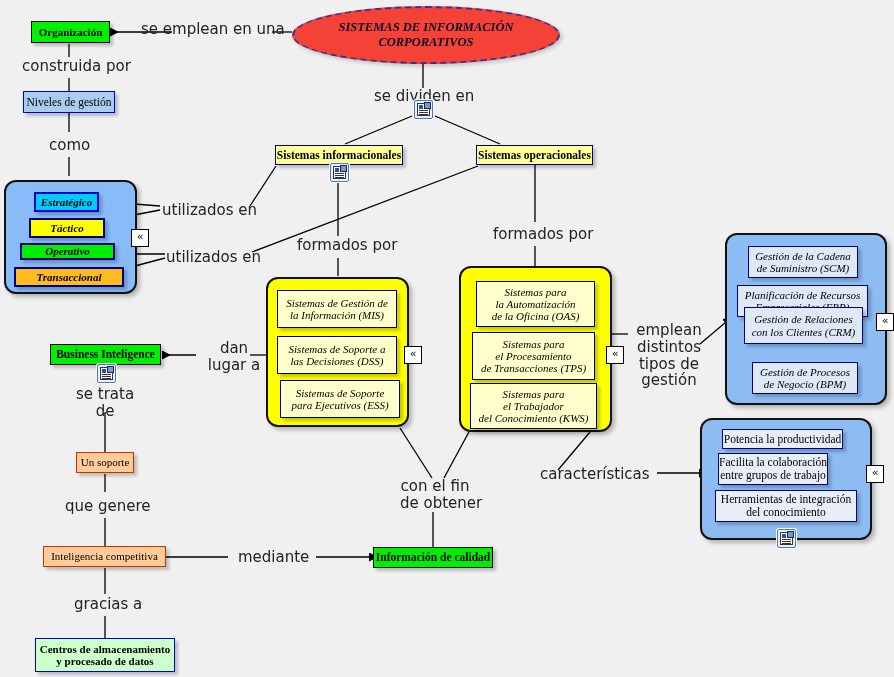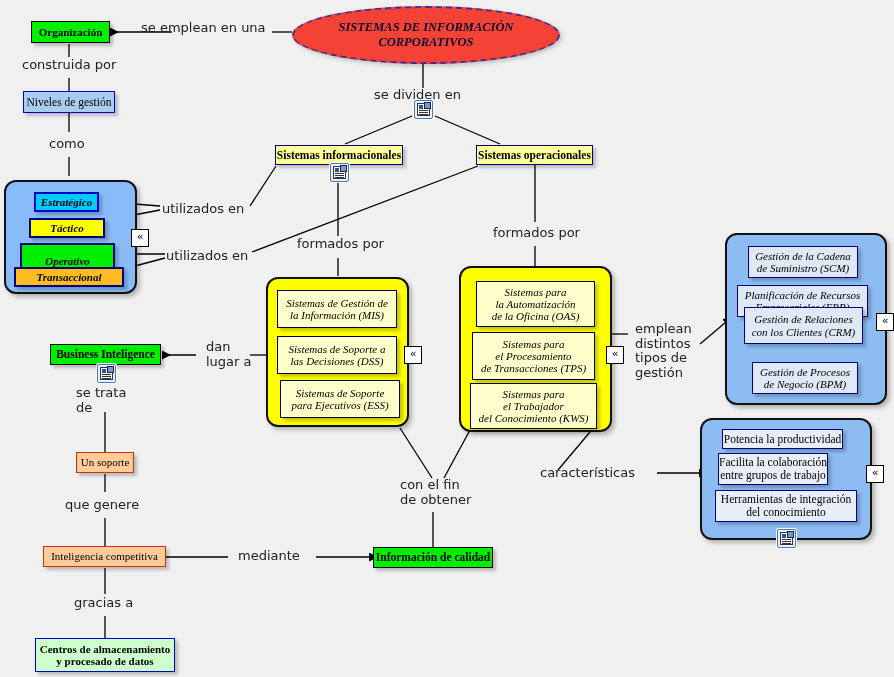--- a/index.html
+++ b/index.html
@@ -61,22 +61,22 @@
     font-style:italic;font-weight:bold;font-size:12.5px;
     color:#0b0b2b;text-align:center;
     z-index:6;
     box-shadow:2px 2px 4px rgba(0,0,0,.2);
   }
 
   
   .lbl{
     position:absolute;
     font-family:"DejaVu Sans", sans-serif;
-    font-size:13px;color:#222;
-    text-align:left;line-height:1.12;
+    font-size:15px;color:#222;
+    text-align:center;line-height:1.12;
     background:transparent;
     white-space:pre;
     z-index:7;
   }
 
   
   .noteicon{
     position:absolute;width:17px;height:17px;
     border:1px solid #4477bb;border-radius:2px;
     background:#eef3fa;z-index:9;
@@ -191,21 +191,21 @@
     <span>Niveles de gestión</span>
   </div>
 
   <div class="cluster cl-blue" style="left:4px;top:180px;width:133px;height:114px;"></div>
   <div class="node n-cyan shadow" style="left:34px;top:192px;width:65px;height:20px;">
     <span>Estratégico</span>
   </div>
   <div class="node n-yel shadow" style="left:29px;top:218px;width:76px;height:20px;">
     <span>Táctico</span>
   </div>
-  <div class="node n-grn shadow" style="left:20px;top:243px;width:95px;height:36px;">
+  <div class="node n-grn shadow" style="left:20px;top:243px;width:95px;height:17px;">
     <span>Operativo</span>
   </div>
   <div class="node n-org shadow" style="left:14px;top:267px;width:110px;height:20px;">
     <span>Transaccional</span>
   </div>
   <div class="chev" style="left:131px;top:229px;">«</div>
 
   <div class="node n-yellowhdr shadow" style="left:275px;top:145px;width:128px;height:20px;">
     <span>Sistemas informacionales</span>
   </div>

